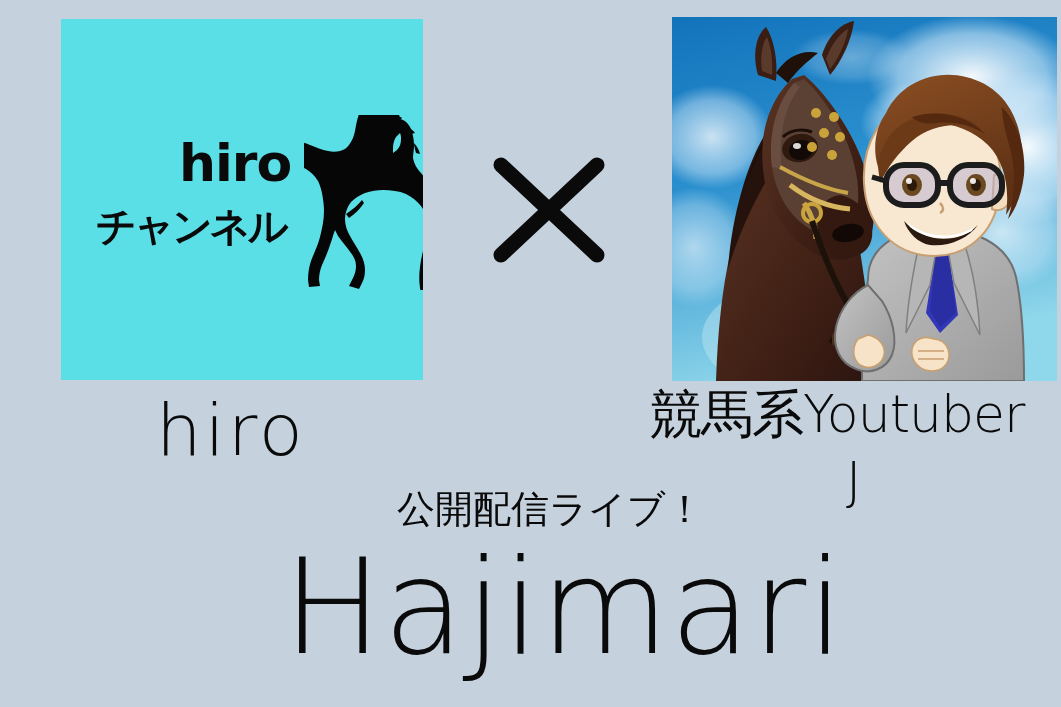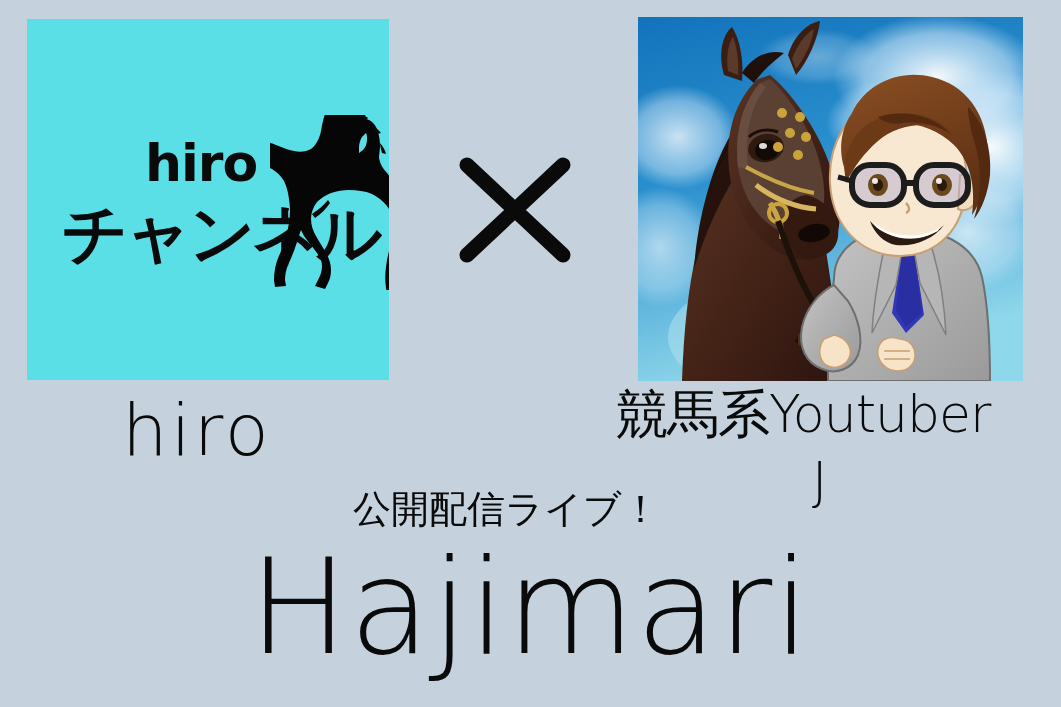--- a/index.html
+++ b/index.html
@@ -13,20 +13,21 @@
     font-family: "DejaVu Sans", sans-serif;
     overflow: hidden;
     position: relative;
   }
   #stage {
     position: absolute;
     inset: 0;
     width: 989px;
     height: 707px;
     background: #c5d2de;
+    margin-left: 34px;
   }
 
   
   #logo-card {
     position: absolute;
     left: 27px;
     top: 19px;
     width: 362px;
     height: 361px;
     background: #5bdfe7;
@@ -45,23 +46,23 @@
     font-size: 52px;
     line-height: 1;
     color: #0a0a0a;
     letter-spacing: -1px;
     white-space: nowrap;
   }
   #logo-channel {
     position: absolute;
     left: 35px;
     top: 188px;
-    font-family: Liberation Mono, monospace;
+    font-family: Liberation Serif, serif;
     font-weight: 700;
-    font-size: 65px;
+    font-size: 40px;
     line-height: 1;
     color: #0a0a0a;
     letter-spacing: -3px;
     white-space: nowrap;
   }
   #logo-horse {
     position: absolute;
     left: 243px;
     top: 96px;
     width: 150px;
@@ -113,21 +114,21 @@
     line-height: 1;
     letter-spacing: -1px;
   }
   #caption-youtuber-j {
     left: 812px;
     top: 455px;
     font-size: 52px;
     line-height: 1;
   }
   #caption-live {
-    left: 353px;
+    left: 363px;
     top: 490px;
     font-size: 38px;
     line-height: 1;
     letter-spacing: 0px;
   }
   #caption-title {
     left: 249px;
     top: 541px;
     font-size: 132px;
     line-height: 1;

